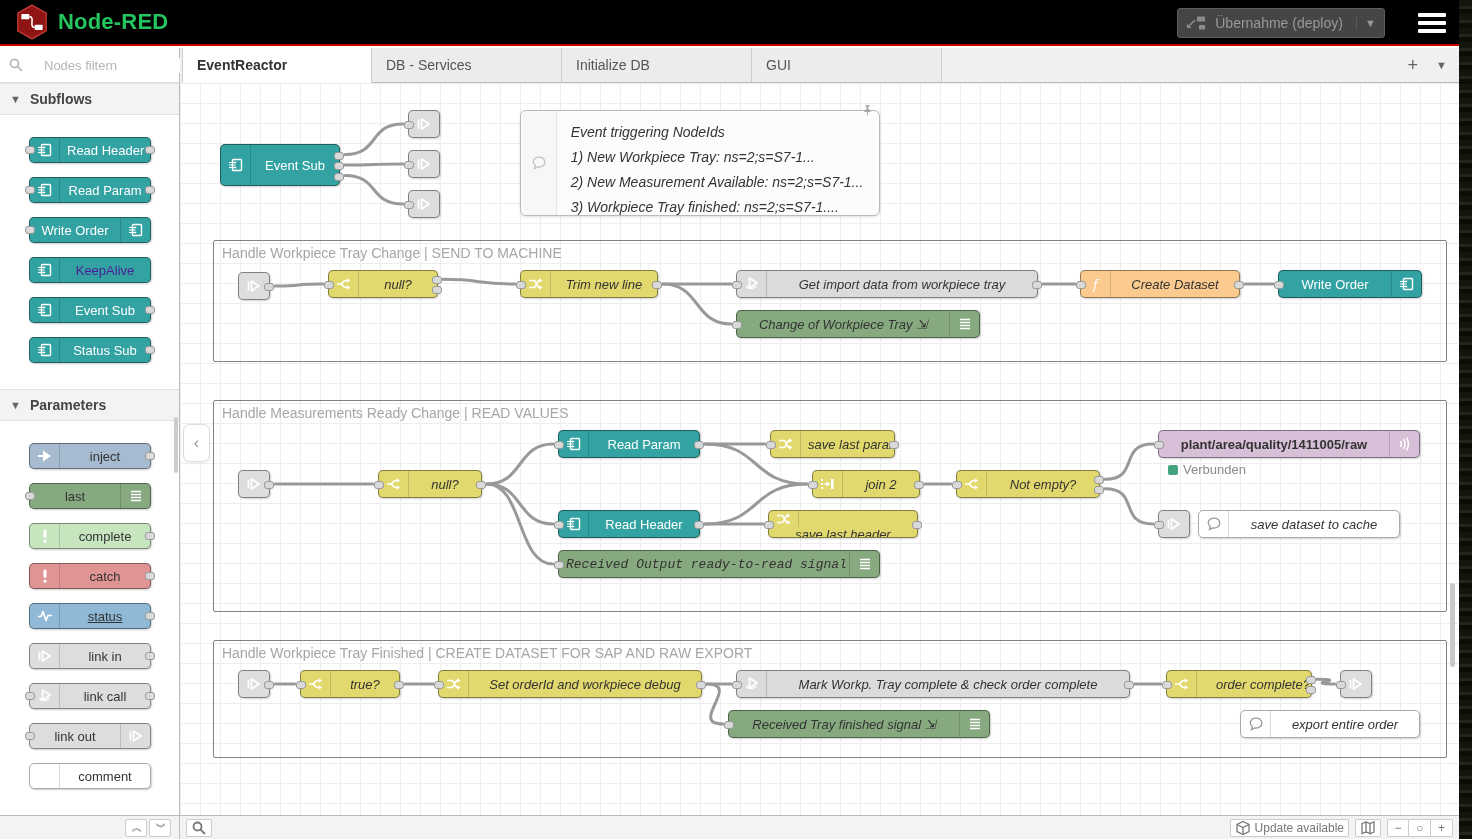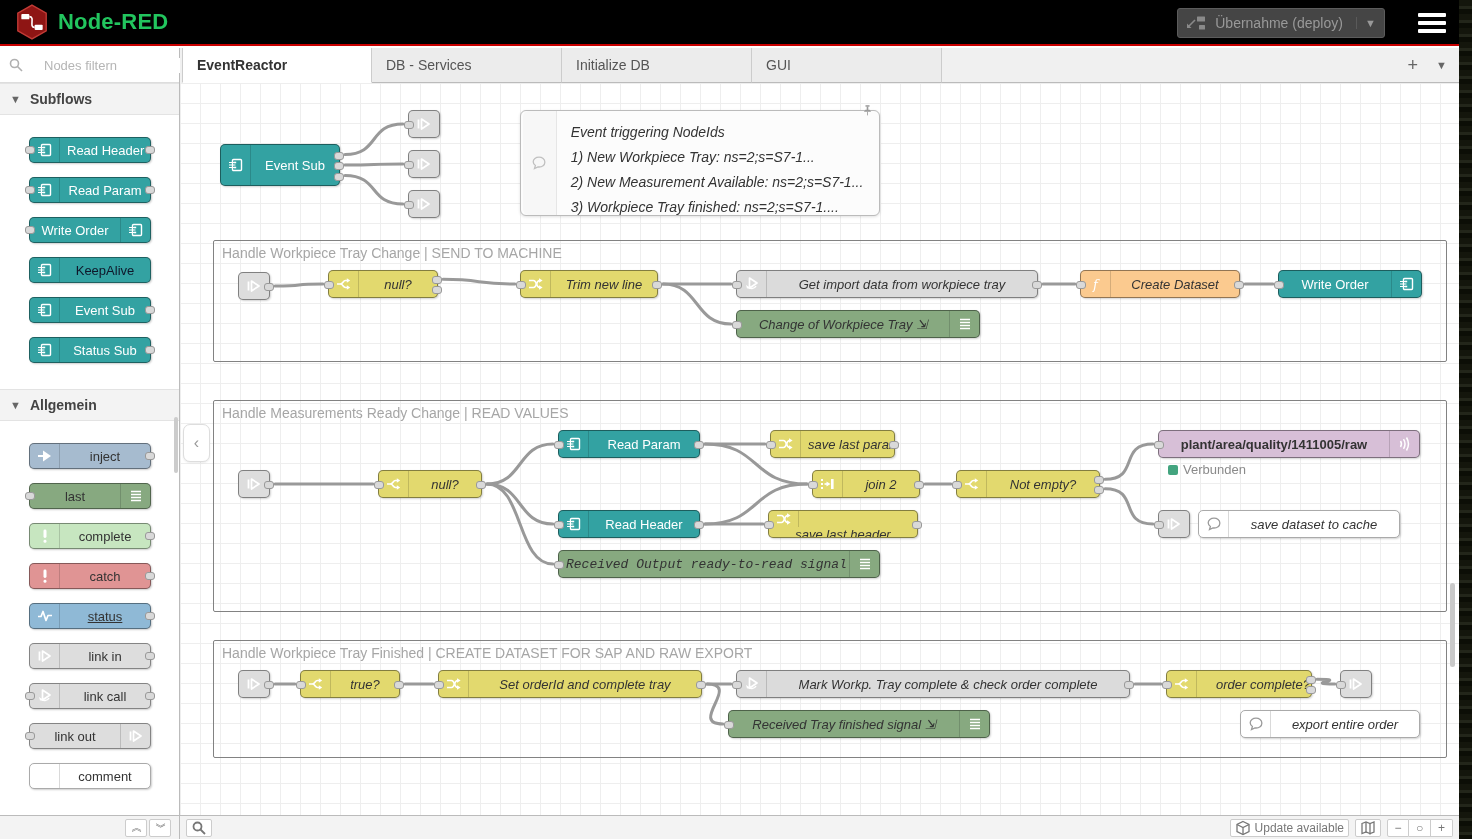--- a/index.html
+++ b/index.html
@@ -176,21 +176,21 @@
                 <svg viewBox="0 0 16 16">
                   <rect x="4.5" y="2.5" width="9" height="11" rx="1" fill="none" stroke="currentColor" stroke-width="1.4"></rect>
                   <path d="M1 5.5h6.5M1 8h6.5M1 10.5h6.5" stroke="currentColor" stroke-width="1.2" fill="none"></path>
                   <rect x="6" y="4.7" width="2.2" height="1.6" fill="currentColor"></rect>
                   <rect x="6" y="9.7" width="2.2" height="1.6" fill="currentColor"></rect>
                 </svg>
               </span>
             </span>
             <span class="port in" style="top: 8px;"></span>
           </div>
-          <div class="palette-node" style="background: rgb(51, 162, 162); color: #0f172a;">
+          <div class="palette-node" style="background: rgb(51, 162, 162); color: #4c1d95;">
             <span class="icon-region left">
               <span class="icon">
                 <svg viewBox="0 0 16 16">
                   <rect x="4.5" y="2.5" width="9" height="11" rx="1" fill="none" stroke="currentColor" stroke-width="1.4"></rect>
                   <path d="M1 5.5h6.5M1 8h6.5M1 10.5h6.5" stroke="currentColor" stroke-width="1.2" fill="none"></path>
                   <rect x="6" y="4.7" width="2.2" height="1.6" fill="currentColor"></rect>
                   <rect x="6" y="9.7" width="2.2" height="1.6" fill="currentColor"></rect>
                 </svg>
               </span>
             </span>
@@ -220,21 +220,21 @@
                   <rect x="6" y="9.7" width="2.2" height="1.6" fill="currentColor"></rect>
                 </svg>
               </span>
             </span>
             <span class="nlabel">Status Sub</span>
             <span class="port out" style="top: 8px;"></span>
           </div>
         </div>
         <div class="cat-header">
           <span class="chev">▼</span>
-          <span>Allgemein</span>
+          <span>Parameters</span>
         </div>
         <div class="cat-body">
           <div class="palette-node" style="background: rgb(166, 187, 207);">
             <span class="icon-region left">
               <span class="icon">
                 <svg viewBox="0 0 16 16">
                   <path d="M1 8h5" stroke="currentColor" stroke-width="2"></path>
                   <path d="M6 2.5L14 8l-8 5.5z" fill="currentColor"></path>
                 </svg>
               </span>
@@ -718,21 +718,21 @@
           <span class="icon-region left">
             <span class="icon">
               <svg viewBox="0 0 16 16">
                 <path d="M1 4.5h4.5C9 4.5 8 11.5 11.5 11.5" fill="none" stroke="currentColor" stroke-width="1.7"></path>
                 <path d="M1 11.5h4.5C9 11.5 8 4.5 11.5 4.5" fill="none" stroke="currentColor" stroke-width="1.7"></path>
                 <path d="M11 2.3l3.6 2.2L11 6.7z" fill="currentColor"></path>
                 <path d="M11 9.3l3.6 2.2L11 13.7z" fill="currentColor"></path>
               </svg>
             </span>
           </span>
-          <span class="nlabel">Set orderId and complete tray</span>
+          <span class="nlabel">Set orderId and workpiece debug</span>
           <span class="port in" style="top: 10px;"></span>
           <span class="port out" style="top: 10px;"></span>
         </div>
         <div class="node italic" style="left: 556px; top: 587px; width: 394px; height: 28px; background: rgb(219, 219, 219);">
           <span class="icon-region left">
             <span class="icon">
               <svg viewBox="0 0 16 16">
                 <path d="M5.5 2L13 7l-7.5 5z" fill="none" stroke="currentColor" stroke-width="1.7" stroke-linejoin="round"></path>
                 <path d="M12 10c-1.5 3-6 3.5-8.5 1" stroke="currentColor" stroke-width="1.5" fill="none"></path>
                 <path d="M2 9l1 3.5L6.5 12z" fill="currentColor"></path>

